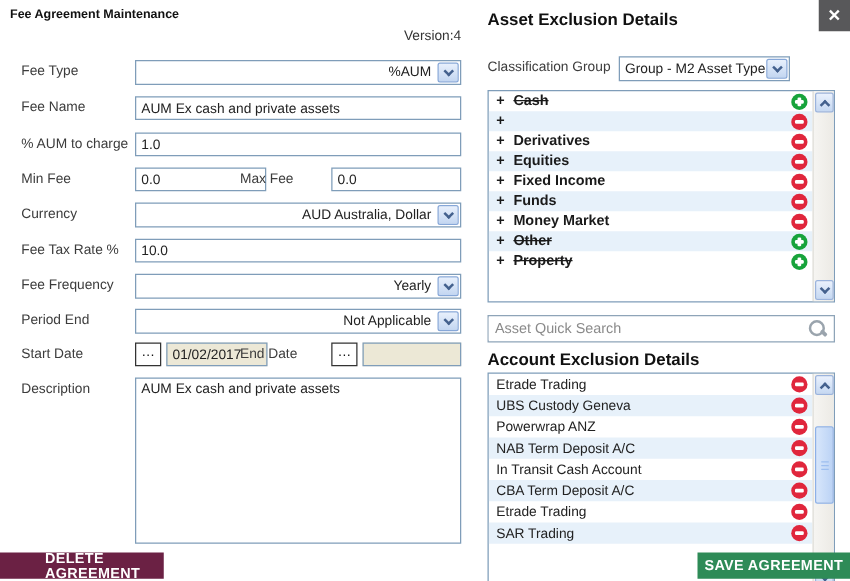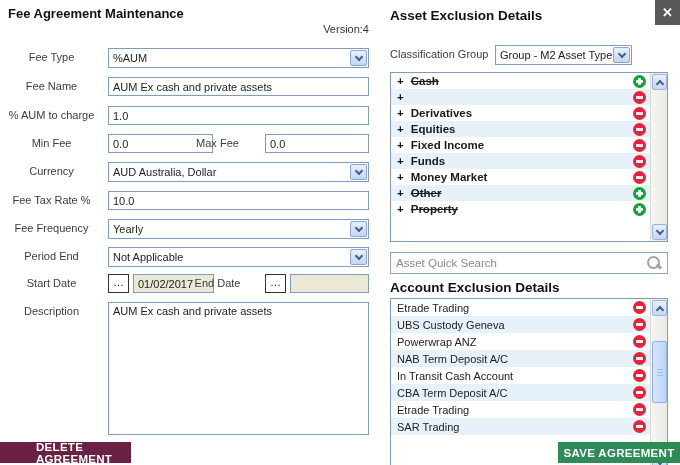--- a/index.html
+++ b/index.html
@@ -2,36 +2,36 @@
 <html><head>
 <meta charset="utf-8">
 <style>
   * { margin:0; padding:0; box-sizing:border-box; }
   html,body { width:680px; height:465px; }
   body { font-family:"Liberation Sans", sans-serif; background:#fff; position:relative; overflow:hidden; color:#2b2b2b; }
 
   .abs { position:absolute; }
 
   
-  .dlg-title { left:8px; top:6px; font-size:13px; font-weight:bold; color:#111; }
+  .dlg-title { left:8px; top:6px; font-size:10px; font-weight:bold; color:#111; }
   .version { left:260px; top:23px; width:109px; text-align:right; font-size:11px; color:#333; }
   .close-btn { left:655px; top:0; width:25px; height:25px; background:#58585a; color:#fff;
                display:flex; align-items:center; justify-content:center; font-size:13px; font-weight:bold; cursor:pointer; }
 
   
-  .flabel { width:103px; text-align:center; font-size:11px; color:#3c3c3c; }
+  .flabel { width:103px; text-align:left; font-size:11px; color:#3c3c3c;margin-left:17px; }
 
   
   .txt { border:1px solid #7f9db9; background:#fff; font-family:"Liberation Sans",sans-serif;
          font-size:11px; color:#222; padding:2px 4px; outline:none; }
   .txt.beige { background:#ece8d6; }
 
   
   .combo { border:1px solid #7f9db9; background:#fff; display:flex; align-items:center; cursor:pointer; }
-  .combo .combo-val { flex:1; font-size:11px; padding:0 4px; color:#222; white-space:nowrap; overflow:hidden; }
+  .combo .combo-val { flex:1; font-size:11px; padding:0 4px; color:#222; white-space:nowrap; overflow:hidden;text-align:right; }
   .arrow-btn { width:17px; height:16px; margin:1px; border:1px solid #86a7d8; border-radius:2px;
                background:linear-gradient(#e8f0fc,#c3d6f1); display:flex; align-items:center; justify-content:center; }
   .chev { width:6px; height:6px; border-right:2px solid #44618e; border-bottom:2px solid #44618e; }
   .chev.down { transform:rotate(45deg); margin-top:-3px; }
   .chev.up { transform:rotate(-135deg); margin-top:3px; }
 
   .browse-btn { border:1px solid #333; background:#fff; font-size:11px; line-height:15px; text-align:center;
                 color:#111; cursor:pointer; }
 
   textarea.txt { resize:none; }

